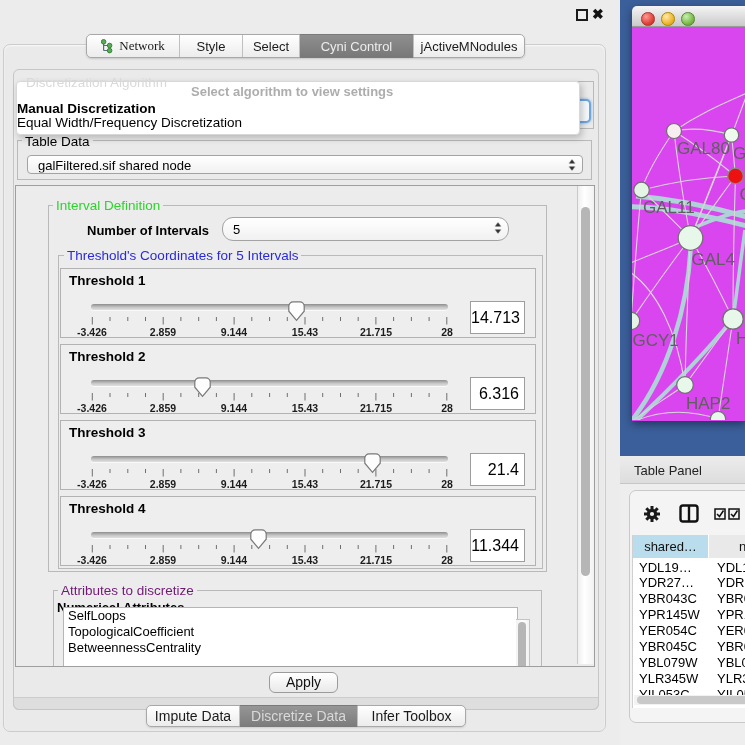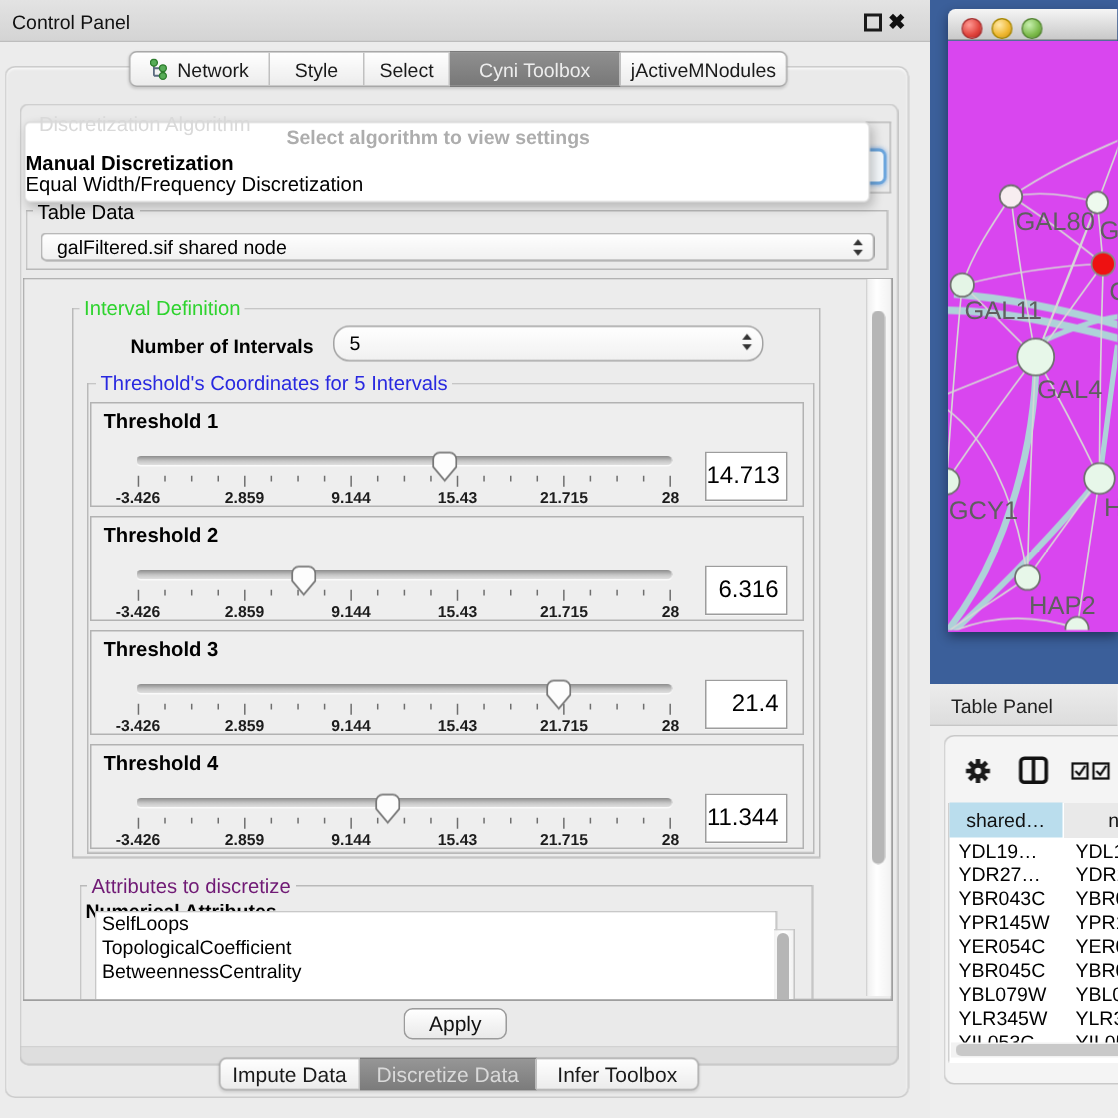--- a/index.html
+++ b/index.html
@@ -84,40 +84,37 @@
   .trow .c1{position:absolute;left:6px;top:0;}
   .trow .c2{position:absolute;left:84px;top:0;}
   #hsb{position:absolute;left:1px;top:160px;width:112px;height:10px;background:#f2f2f2;}
   #hsb .thumb{position:absolute;left:3px;top:1px;width:130px;height:8px;background:#c9c9c9;border-radius:4px;}
 </style>
 </head>
 <body>
 <div id="app">
 
   <div id="cp"></div>
-  <div id="cp-title">
-      <span class="t">Control Panel</span>
-    </div>
   <div id="ic-float"></div>
   <div id="ic-close">✖</div>
 
   <div id="outer"></div>
   <div id="cyni"></div>
   <div id="cyni-foot"></div>
 
   <div id="tabs">
-    <div class="seg" style="width:93px;"><svg width="13" height="15" viewBox="0 0 13 15" style="margin-right:5px">
+    <div class="seg" style="width:93px;font-family:Liberation Serif, serif;"><svg width="13" height="15" viewBox="0 0 13 15" style="margin-right:5px">
       <path d="M2.6 3.5 L2.6 11.5 M2.6 6.5 L7.5 6.5 M2.6 11.5 L7.5 11.5" stroke="#5b6b80" stroke-width="1.2" fill="none"></path>
       <circle cx="2.6" cy="2.8" r="2.3" fill="#57ac57" stroke="#2e7d2e" stroke-width="0.9"></circle>
       <circle cx="8.6" cy="6.5" r="2.3" fill="#57ac57" stroke="#2e7d2e" stroke-width="0.9"></circle>
       <circle cx="8.6" cy="11.6" r="2.3" fill="#57ac57" stroke="#2e7d2e" stroke-width="0.9"></circle>
     </svg>Network</div>
     <div class="seg" style="width:63px;">Style</div>
     <div class="seg" style="width:57px;">Select</div>
-    <div class="seg sel" style="width:114px;">Cyni Toolbox</div>
+    <div class="seg sel" style="width:114px;">Cyni Control</div>
     <div class="seg" style="width:110px;">jActiveMNodules</div>
   </div>
 
   <div id="dag-r"></div>
   <div id="dag-combo-r"></div>
 
   <div class="grp" style="left:17px;top:140px;width:573px;height:38px;"></div>
   <div class="grp-t" style="left:22px;top:134px;background:#eaeaea;">Table Data</div>
   <div class="combo" style="left:27px;top:155px;width:554px;height:17px;">
     <span class="tx">galFiltered.sif shared node</span>

